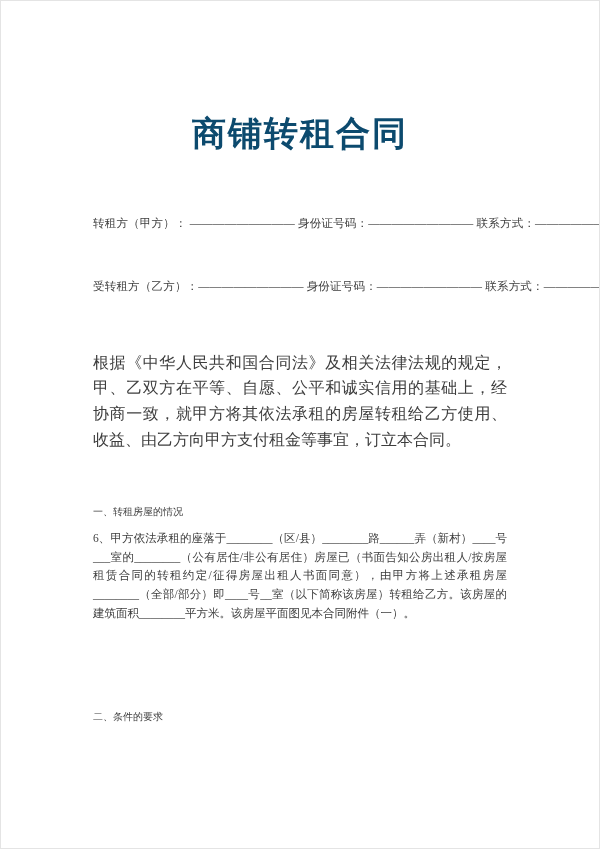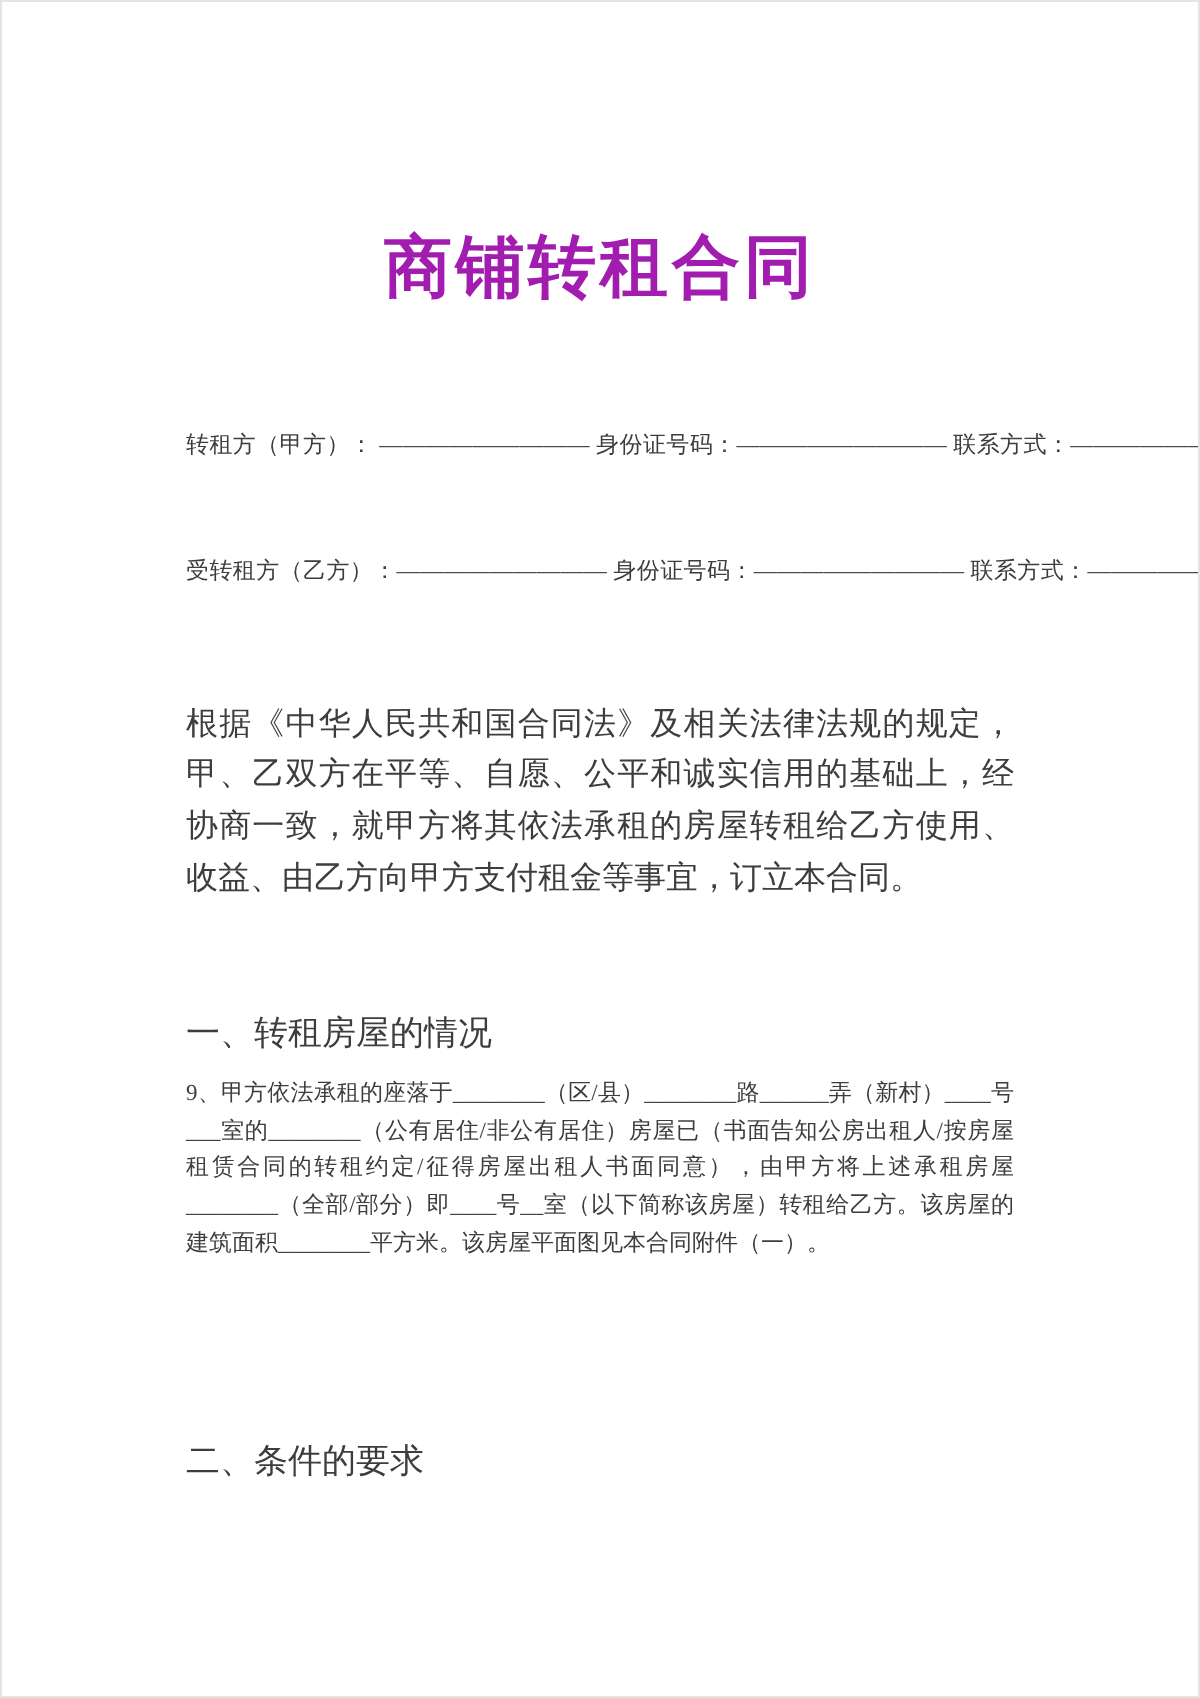--- a/index.html
+++ b/index.html
@@ -18,21 +18,21 @@
     font-family: "Liberation Serif", "DejaVu Serif", serif;
     color: #3d3d3d;
     overflow: hidden;
   }
   .doc-title {
     margin: 0 0 58px 0;
     text-align: center;
     font-size: 34px;
     font-weight: 700;
     letter-spacing: 2px;
-    color: #a21caf;
+    color: #0c4a6e;
     font-family: "Liberation Serif", "DejaVu Serif", serif;
   }
   .party-line {
     margin: 0 0 46px 0;
     font-size: 11.5px;
     line-height: 1.5;
     color: #3d3d3d;
     white-space: nowrap;
     letter-spacing: 0.2px;
   }
@@ -41,21 +41,21 @@
   }
   .preamble {
     margin: 0 0 52px 0;
     font-size: 16px;
     line-height: 1.62;
     text-align: justify;
     color: #3d3d3d;
   }
   .section-heading {
     margin: 0 0 10px 0;
-    font-size: 17px;
+    font-size: 10px;
     font-weight: 400;
     color: #3d3d3d;
   }
   .clause {
     margin: 0 0 0 0;
     font-size: 11.5px;
     line-height: 1.62;
     text-align: justify;
     color: #3d3d3d;
   }
@@ -74,21 +74,21 @@
   <h1 class="doc-title">商铺转租合同</h1>
 
   <p class="party-line">转租方（甲方）： —————————  身份证号码：—————————  联系方式：—————————</p>
 
   <p class="party-line last">受转租方（乙方）：—————————  身份证号码：—————————  联系方式：—————————</p>
 
   <p class="preamble">根据《中华人民共和国合同法》及相关法律法规的规定，甲、乙双方在平等、自愿、公平和诚实信用的基础上，经协商一致，就甲方将其依法承租的房屋转租给乙方使用、收益、由乙方向甲方支付租金等事宜，订立本合同。</p>
 
   <h2 class="section-heading">一、转租房屋的情况</h2>
 
-  <p class="clause gap-after">9、甲方依法承租的座落于________（区/县）________路______弄（新村）____号___室的________（公有居住/非公有居住）房屋已（书面告知公房出租人/按房屋租赁合同的转租约定/征得房屋出租人书面同意），由甲方将上述承租房屋________（全部/部分）即____号__室（以下简称该房屋）转租给乙方。该房屋的建筑面积________平方米。该房屋平面图见本合同附件（一）。</p>
+  <p class="clause gap-after">6、甲方依法承租的座落于________（区/县）________路______弄（新村）____号___室的________（公有居住/非公有居住）房屋已（书面告知公房出租人/按房屋租赁合同的转租约定/征得房屋出租人书面同意），由甲方将上述承租房屋________（全部/部分）即____号__室（以下简称该房屋）转租给乙方。该房屋的建筑面积________平方米。该房屋平面图见本合同附件（一）。</p>
 
 
   <div class="section-gap"></div>
 
   <h2 class="section-heading">二、条件的要求</h2>
 
 
 </div>
 
 </body></html>

